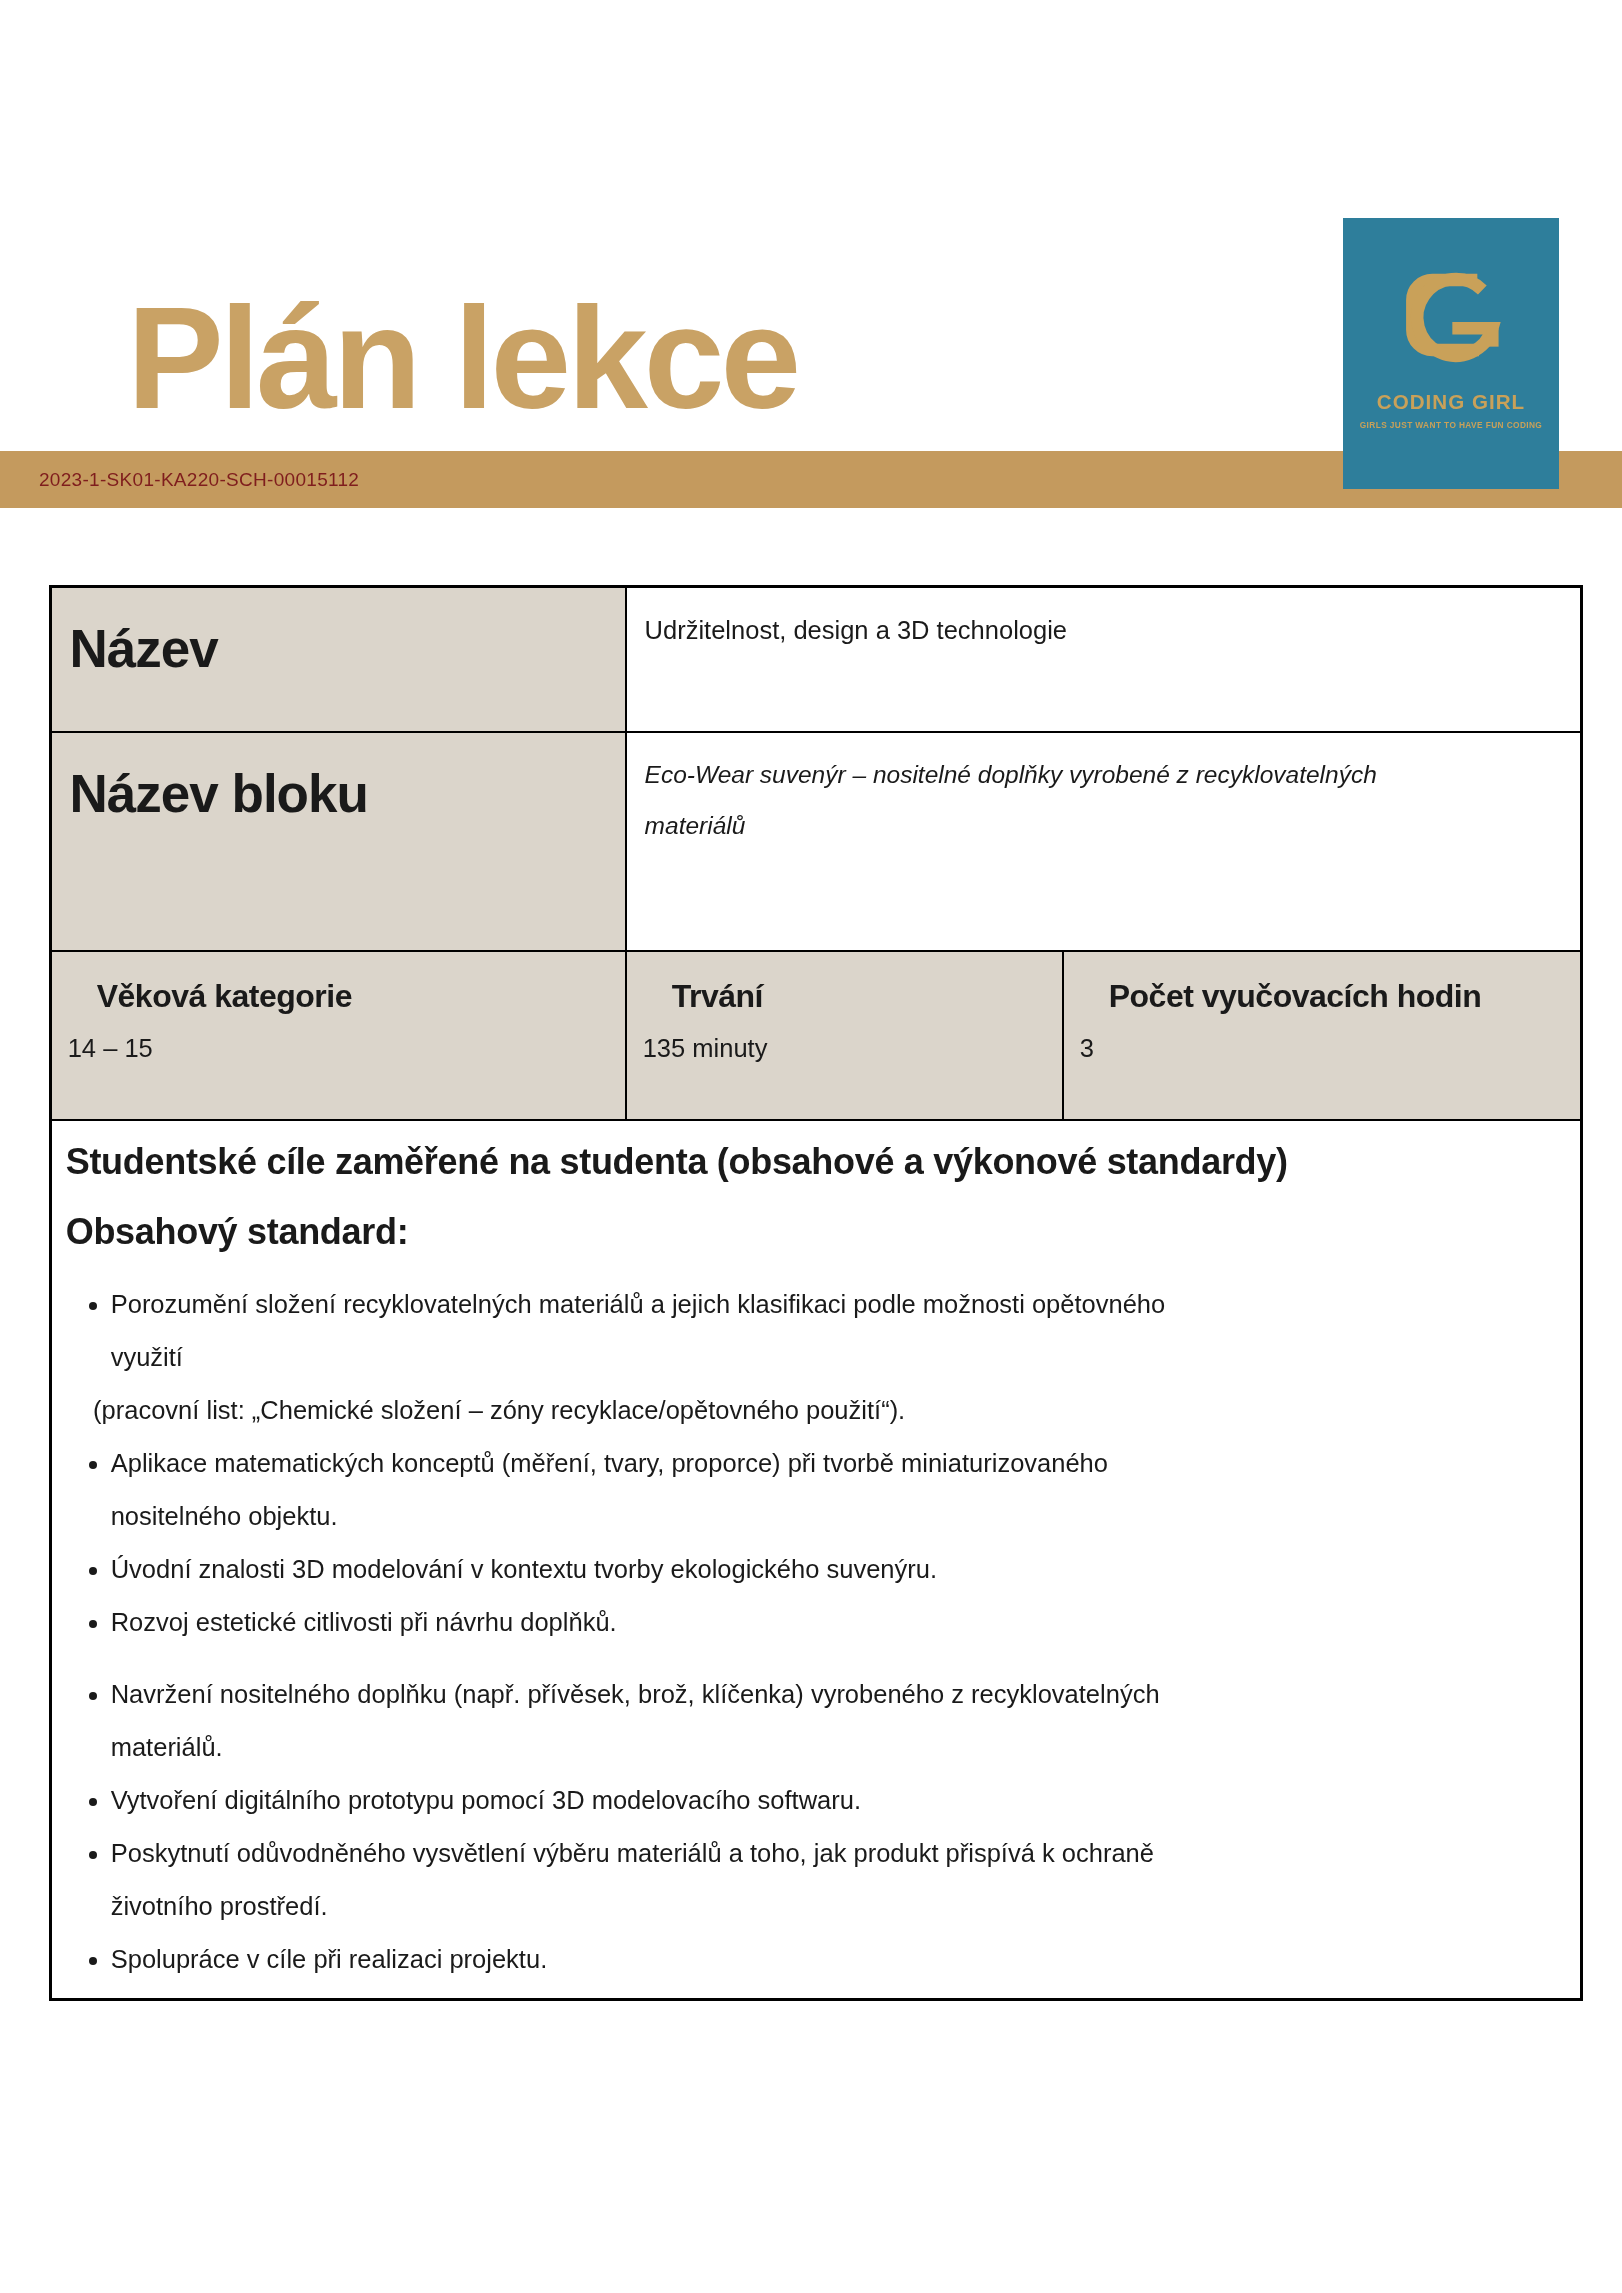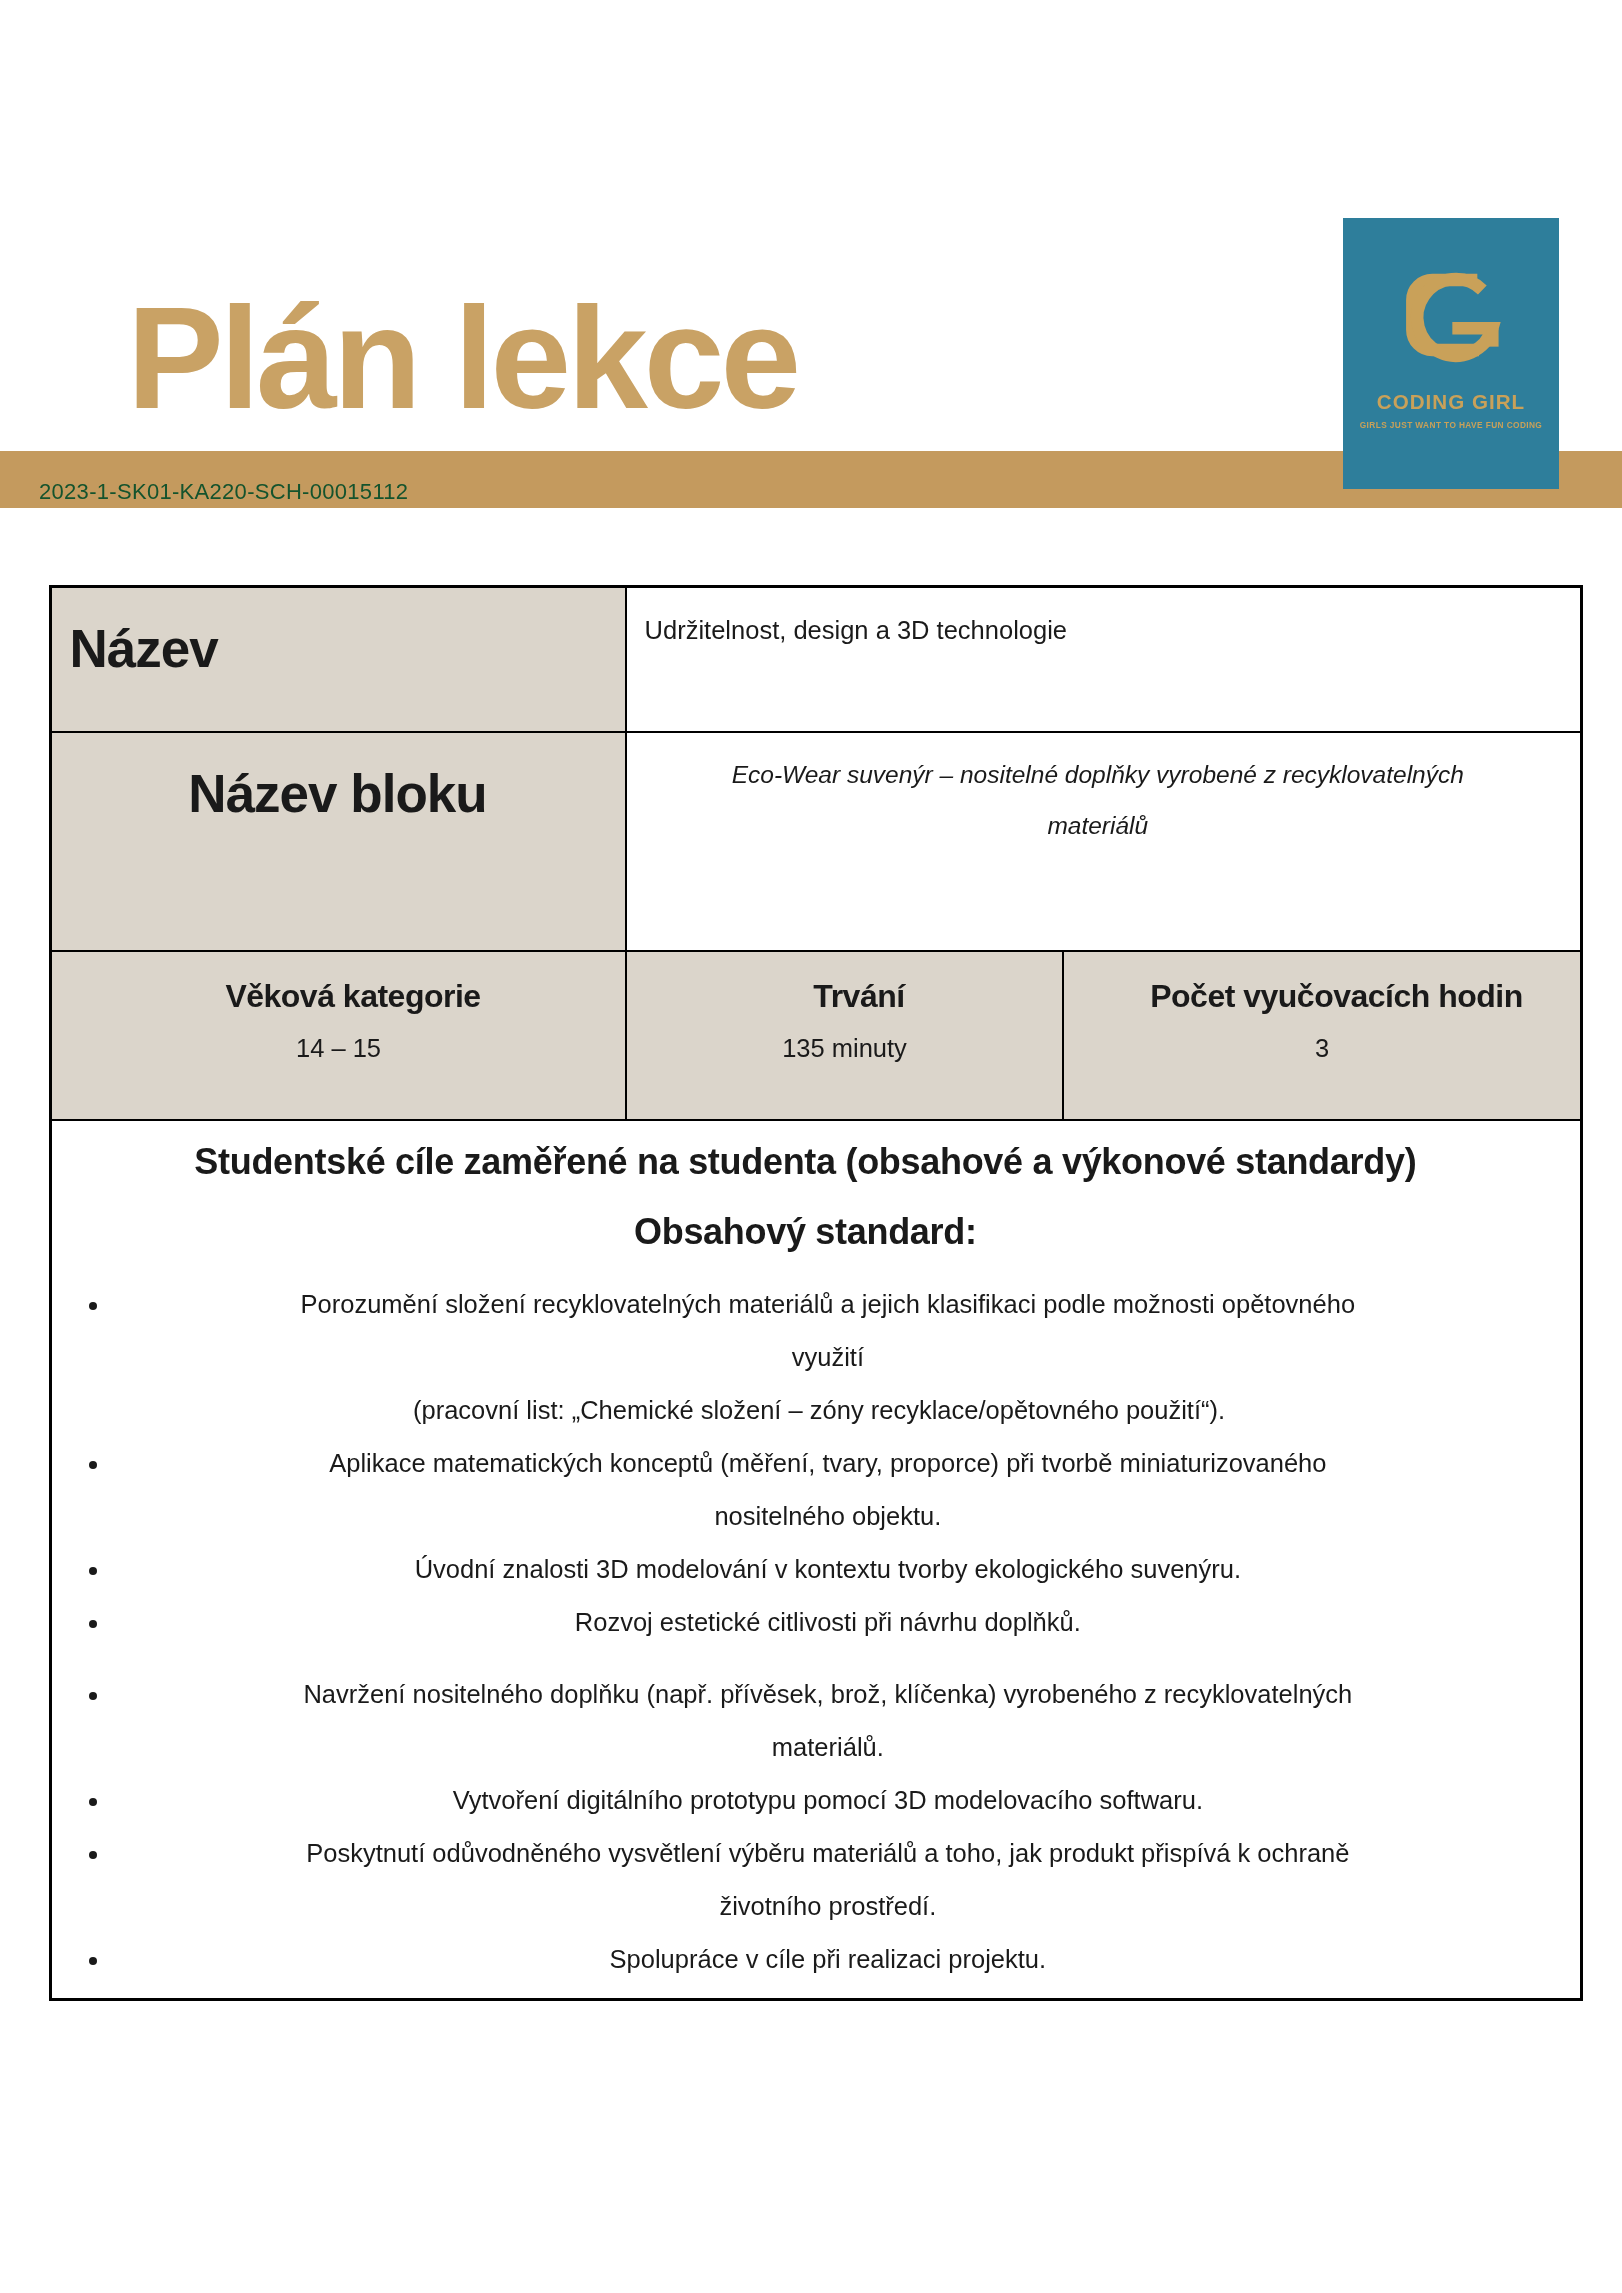--- a/index.html
+++ b/index.html
@@ -33,24 +33,23 @@
     top: 451px;
     width: 1622px;
     height: 57px;
     background: #C49A5E;
   }
   .gold-bar .code {
     position: absolute;
     left: 39px;
     top: 50%;
     transform: translateY(-50%);
-    font-size: 22px;
-    color: #14532d;
+    font-size: 19px;
+    color: #7f1d1d;
     letter-spacing: 0.3px;
-    margin-top: 12px;
   }
   .logo {
     position: absolute;
     left: 1343px;
     top: 218px;
     width: 216px;
     height: 271px;
     background: #2E7E9B;
     z-index: 5;
     display: flex;
@@ -78,21 +77,21 @@
   
   .lesson-table {
     position: absolute;
     left: 49px;
     top: 585px;
     width: 1534px;
     border: 3.9px solid #000;
     background: #fff;
   }
   .trow { display: flex; align-items: stretch; }
-  .trow + .trow { border-top: 2.9px solid #000; text-align: center; }
+  .trow + .trow { border-top: 2.9px solid #000; }
   .cell { position: relative; }
   .beige { background: #DBD5CB; }
   .vline { border-right: 2.9px solid #000; }
 
   .row-tema  { height: 143px; }
   .row-nazev { height: 219px; }
   .row-meta  { height: 169px; }
 
   .label-cell {
     width: 575px;

